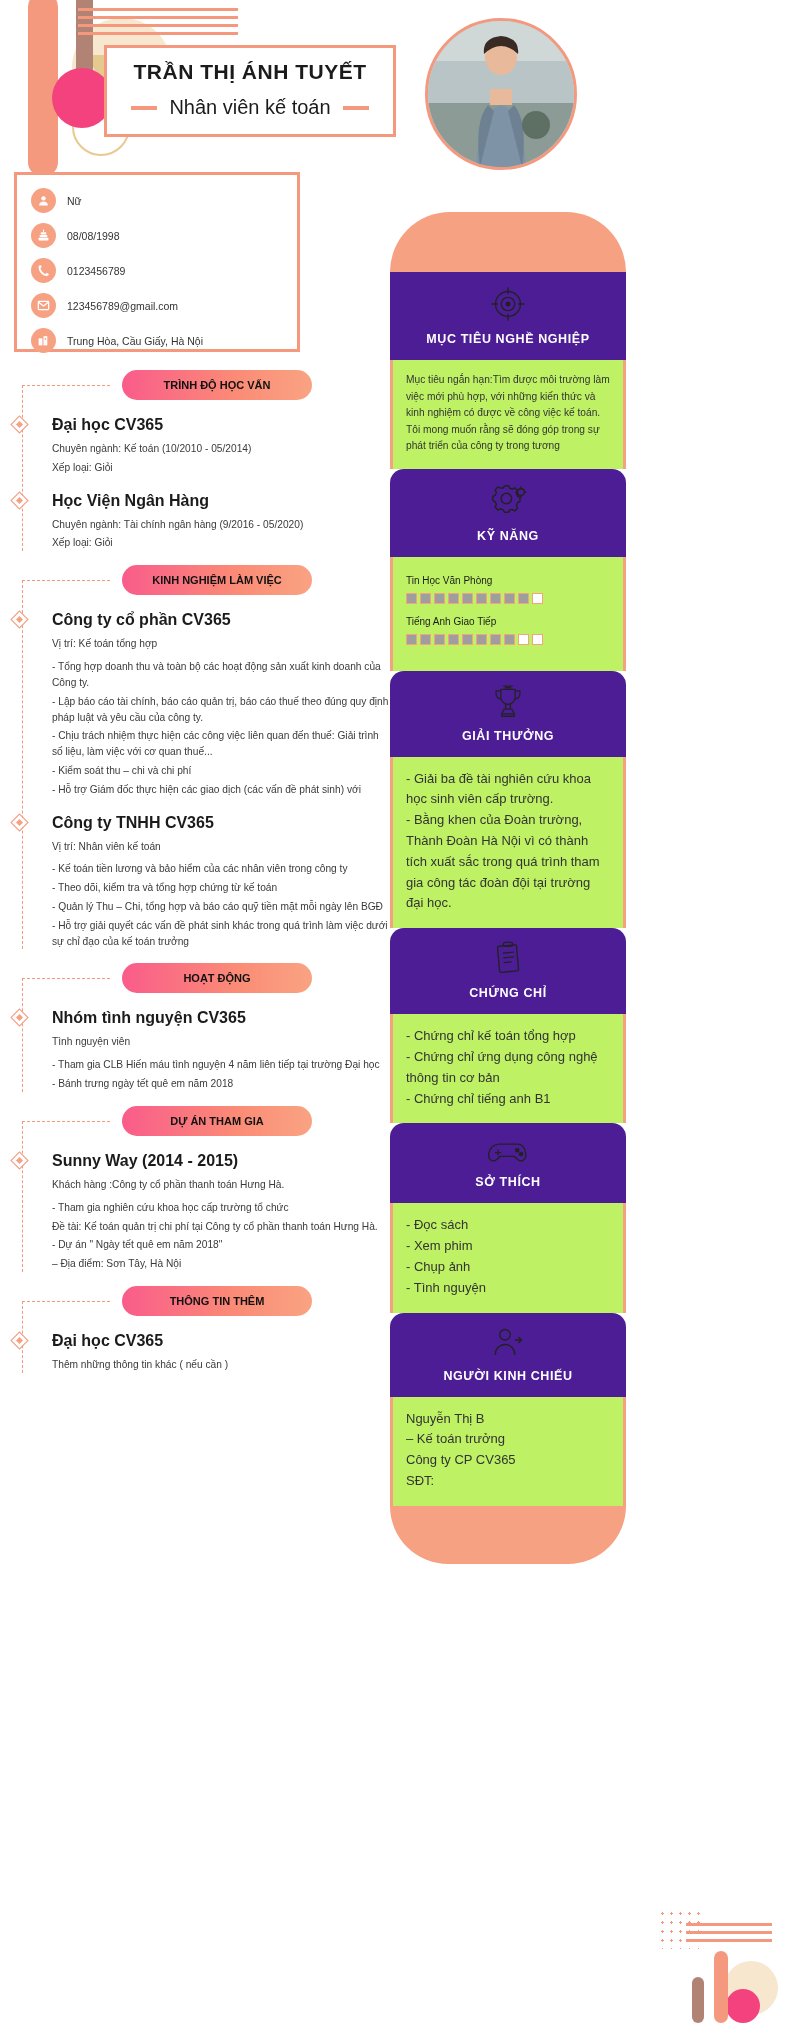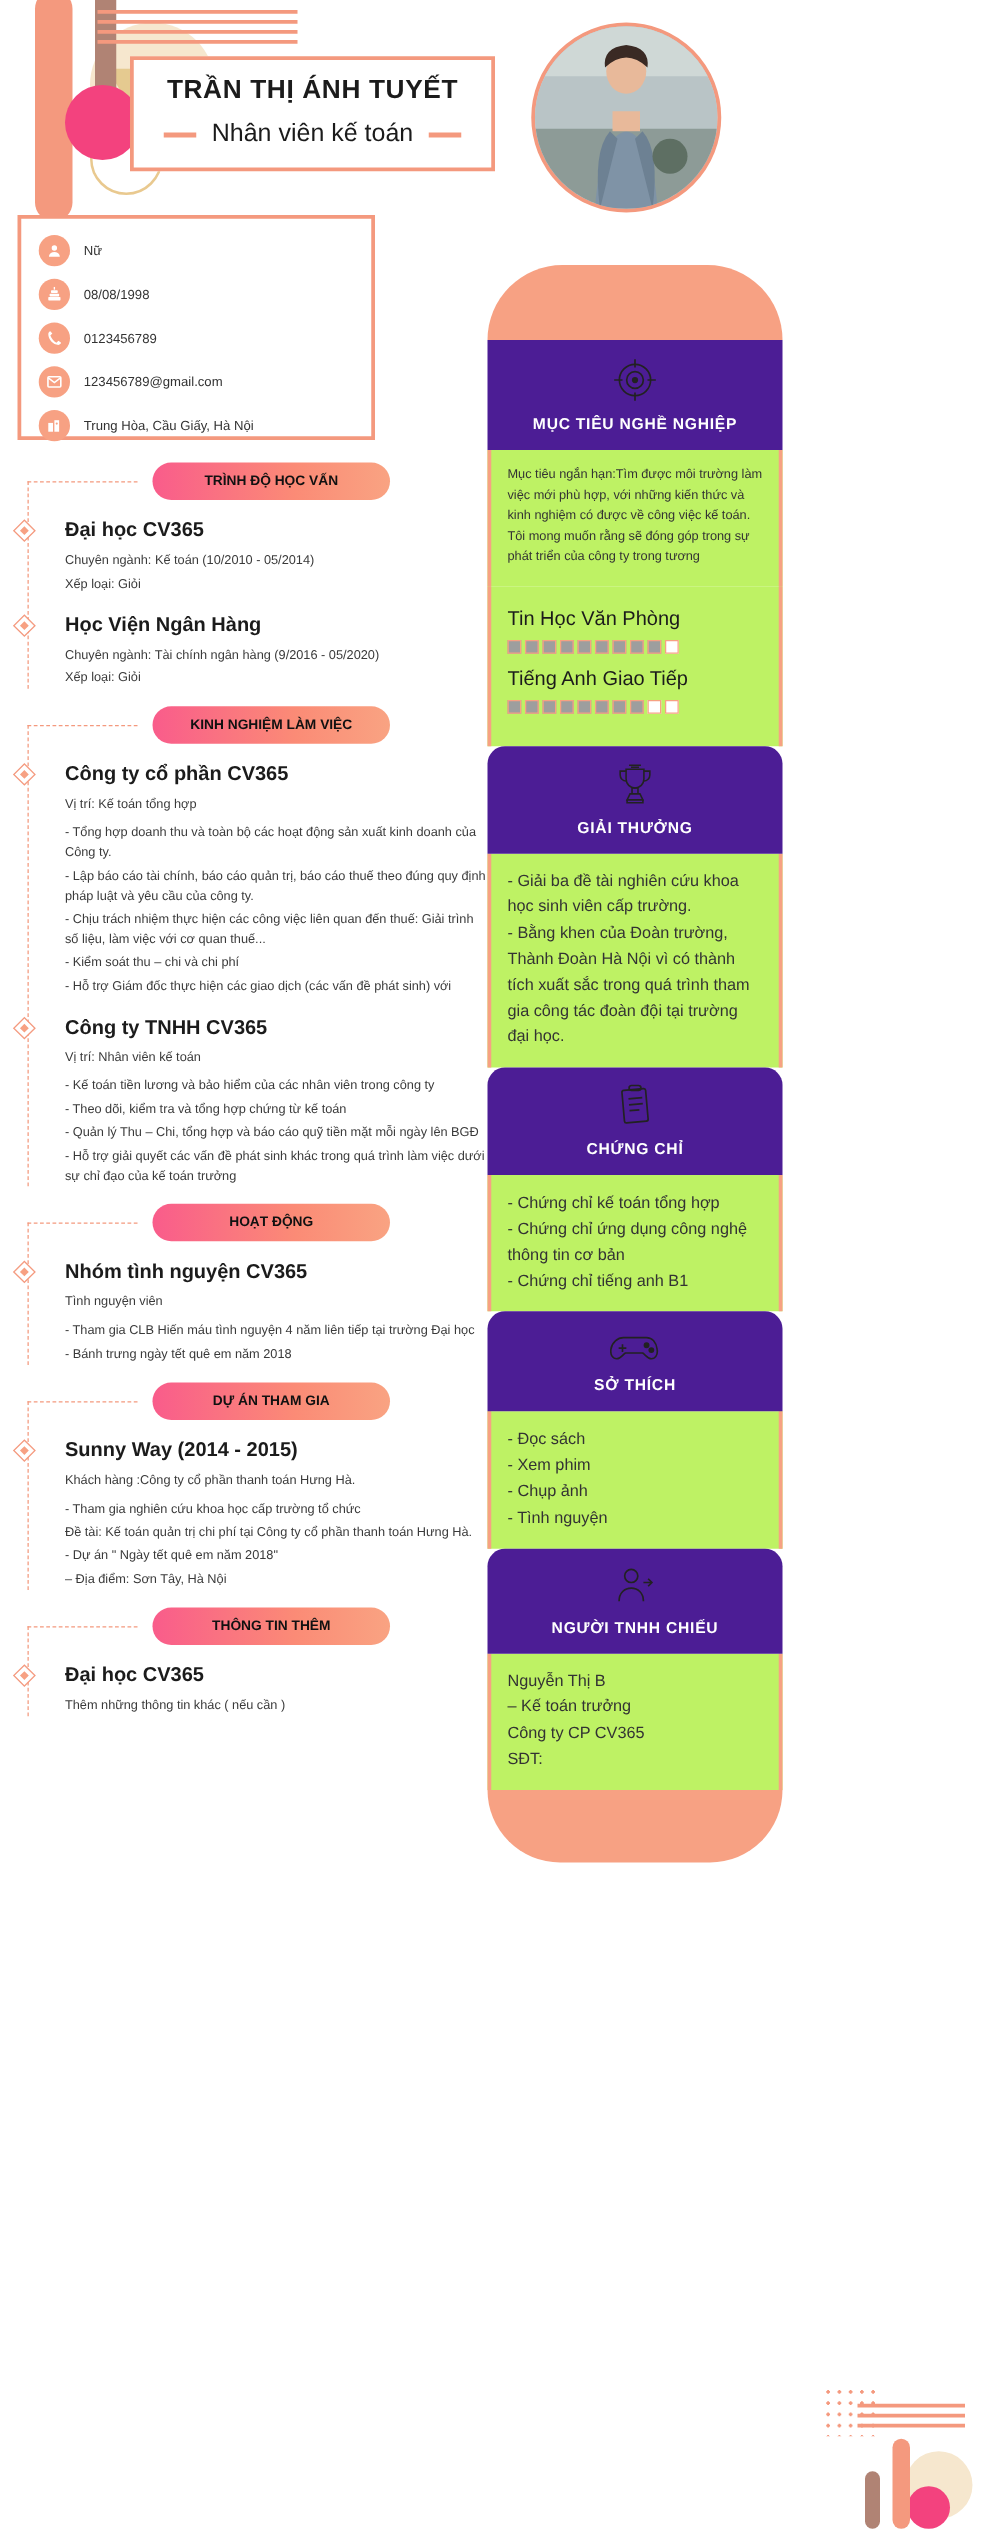--- a/index.html
+++ b/index.html
@@ -93,21 +93,21 @@
   .rc-top-cap { height:60px; background:#F7A183; border-radius:118px 118px 0 0; }
   .rblock { background:#4c1d95; position:relative; }
   .rblock.rounded-t { border-radius:14px 14px 0 0; }
   .r-ico { display:flex; justify-content:center; padding-top:12px; }
   .r-head { text-align:center; color:#fff; font-size:12.5px; font-weight:bold; letter-spacing:.6px; padding:8px 0 14px; }
   .rbody {
     background:#bef264; border-left:3px solid #F7A183; border-right:3px solid #F7A183;
     padding:12px 13px 14px;
   }
   .r-txt { font-size:10.2px; color:#333; line-height:1.62; }
-  .skill-name { font-size:16px; color:#1b1b1b; margin:6px 0 7px; }
+  .skill-name { font-size:10px; color:#1b1b1b; margin:6px 0 7px; }
   .sq-row { display:flex; gap:3px; margin-bottom:12px; }
   .sq { width:11px; height:11px; border:1.5px solid #F7A183; background:#9e9e9e; }
   .sq.empty { background:#fff; }
   .rc-bottom-cap { height:58px; background:#F7A183; border-radius:0 0 118px 118px; }
   .r-line { font-size:13px; color:#333; line-height:1.6; }
 </style>
 </head>
 <body>
 
 <div class="page">
@@ -304,20 +304,31 @@
             <circle cx="24" cy="24" r="2.2" fill="#222"></circle>
           <path d="M24 4v8M24 36v8M4 24h8M36 24h8"></path>
         </svg>
       </div>
       <div class="r-head">MỤC TIÊU NGHỀ NGHIỆP</div>
     </div>
     <div class="rbody">
       <div class="r-txt">Mục tiêu ngắn hạn:Tìm được môi trường làm việc mới phù hợp, với những kiến thức và kinh nghiệm có được về công việc kế toán. Tôi mong muốn rằng sẽ đóng góp trong sự phát triển của công ty trong tương</div>
     </div>
 
+    <div class="rblock rounded-t">
+      <div class="r-ico">
+        <svg width="42" height="40" viewBox="0 0 52 48" fill="none" stroke="#222" stroke-width="1.8">
+          <path d="M20 8l1.6-3h5L28 8l3.4 1.4 3-1.6 3.6 3.6-1.6 3L37.8 18l3 1.6v5l-3 1.6-1.4 3.4 1.6 3-3.6 3.6-3-1.6L28 35l-1.4 3h-5L20 35l-3.4-1.4-3 1.6L10 31.6l1.6-3L10.2 25l-3-1.6v-5l3-1.6 1.4-3.4-1.6-3L13.6 6.4l3 1.6z"></path>
+          <circle cx="24" cy="21" r="6.5"></circle>
+          <circle cx="42" cy="13" r="4.2"></circle>
+          <path d="M42 6v2.5M42 17.5V20M35 13h2.5M46.5 13H49"></path>
+        </svg>
+      </div>
+      <div class="r-head">KỸ NĂNG</div>
+    </div>
     <div class="rbody" id="skills-body">
         <div class="skill-name">Tin Học Văn Phòng</div>
         <div class="sq-row">
           <span class="sq"></span>
           <span class="sq"></span>
           <span class="sq"></span>
           <span class="sq"></span>
           <span class="sq"></span>
           <span class="sq"></span>
           <span class="sq"></span>
@@ -391,21 +402,21 @@
       </div>
 
     <div class="rblock rounded-t">
       <div class="r-ico">
         <svg width="36" height="36" viewBox="0 0 48 48" fill="none" stroke="#222" stroke-width="1.8">
           <circle cx="20" cy="13" r="7"></circle>
           <path d="M7 40c0-9 6-14 13-14s13 5 13 14"></path>
           <path d="M33 20h8M38 16l4 4-4 4"></path>
         </svg>
       </div>
-      <div class="r-head">NGƯỜI TNHH CHIẾU</div>
+      <div class="r-head">NGƯỜI KINH CHIẾU</div>
     </div>
     <div class="rbody" id="ref-body">
         <div class="r-line">Nguyễn Thị B</div>
         <div class="r-line">– Kế toán trưởng</div>
         <div class="r-line">Công ty CP CV365</div>
         <div class="r-line">SĐT:</div>
       </div>
 
     <div class="rc-bottom-cap"></div>
   </div>

